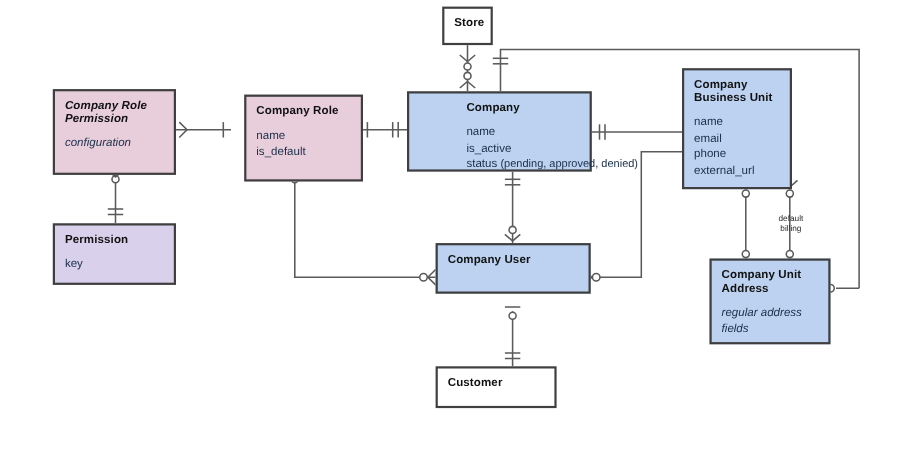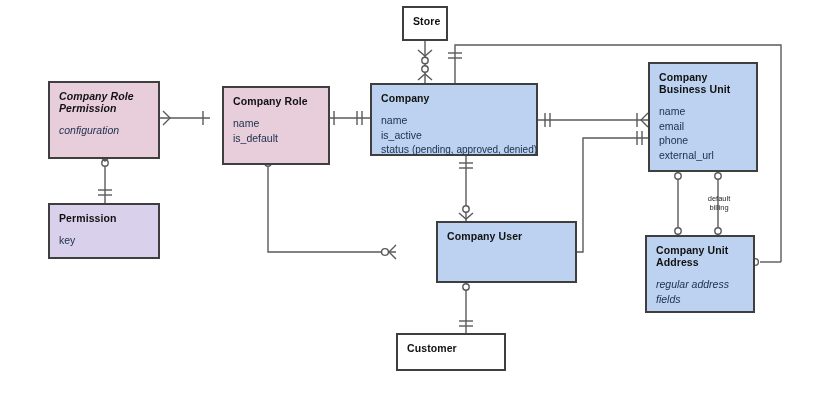--- a/index.html
+++ b/index.html
@@ -124,53 +124,53 @@
   <div class="entity pink" style="left:222px;top:86px;width:108px;height:79px;">
     <div class="inner">
       <div class="title">Company Role</div>
       <div class="attrs">
         <div class="attr">name</div>
         <div class="attr">is_default</div>
       </div>
     </div>
   </div>
 
-  <div class="entity blue" style="left:370px;top:83px;width:168px;height:73px;">
+  <div class="entity blue" style="left:370px;top:83px;width:168px;height:73px;padding-left:43px;">
     <div class="inner">
       <div class="title">Company</div>
       <div class="attrs">
         <div class="attr">name</div>
         <div class="attr">is_active</div>
         <div class="attr"><span>status</span> <span class="enum">(pending, approved, denied)</span></div>
       </div>
     </div>
   </div>
 
-  <div class="entity blue" style="left:648px;top:62px;width:110px;height:110px;">
+  <div class="entity blue" style="left:620px;top:62px;width:100px;height:110px;">
     <div class="inner">
       <div class="title">Company Business Unit</div>
       <div class="attrs">
         <div class="attr">name</div>
         <div class="attr">email</div>
         <div class="attr">phone</div>
         <div class="attr">external_url</div>
       </div>
     </div>
   </div>
 
   <div class="entity purple" style="left:48px;top:203px;width:112px;height:56px;">
     <div class="inner">
       <div class="title">Permission</div>
       <div class="attrs">
         <div class="attr">key</div>
       </div>
     </div>
   </div>
 
-  <div class="entity blue" style="left:396px;top:221px;width:141px;height:62px;margin-left:40px;">
+  <div class="entity blue" style="left:396px;top:221px;width:141px;height:46px;">
     <div class="inner">
       <div class="title">Company User</div>
     </div>
   </div>
 
   <div class="entity blue" style="left:645px;top:235px;width:110px;height:78px;">
     <div class="inner">
       <div class="title">Company Unit Address</div>
       <div class="attrs">
         <div class="attr italic">regular address</div>

